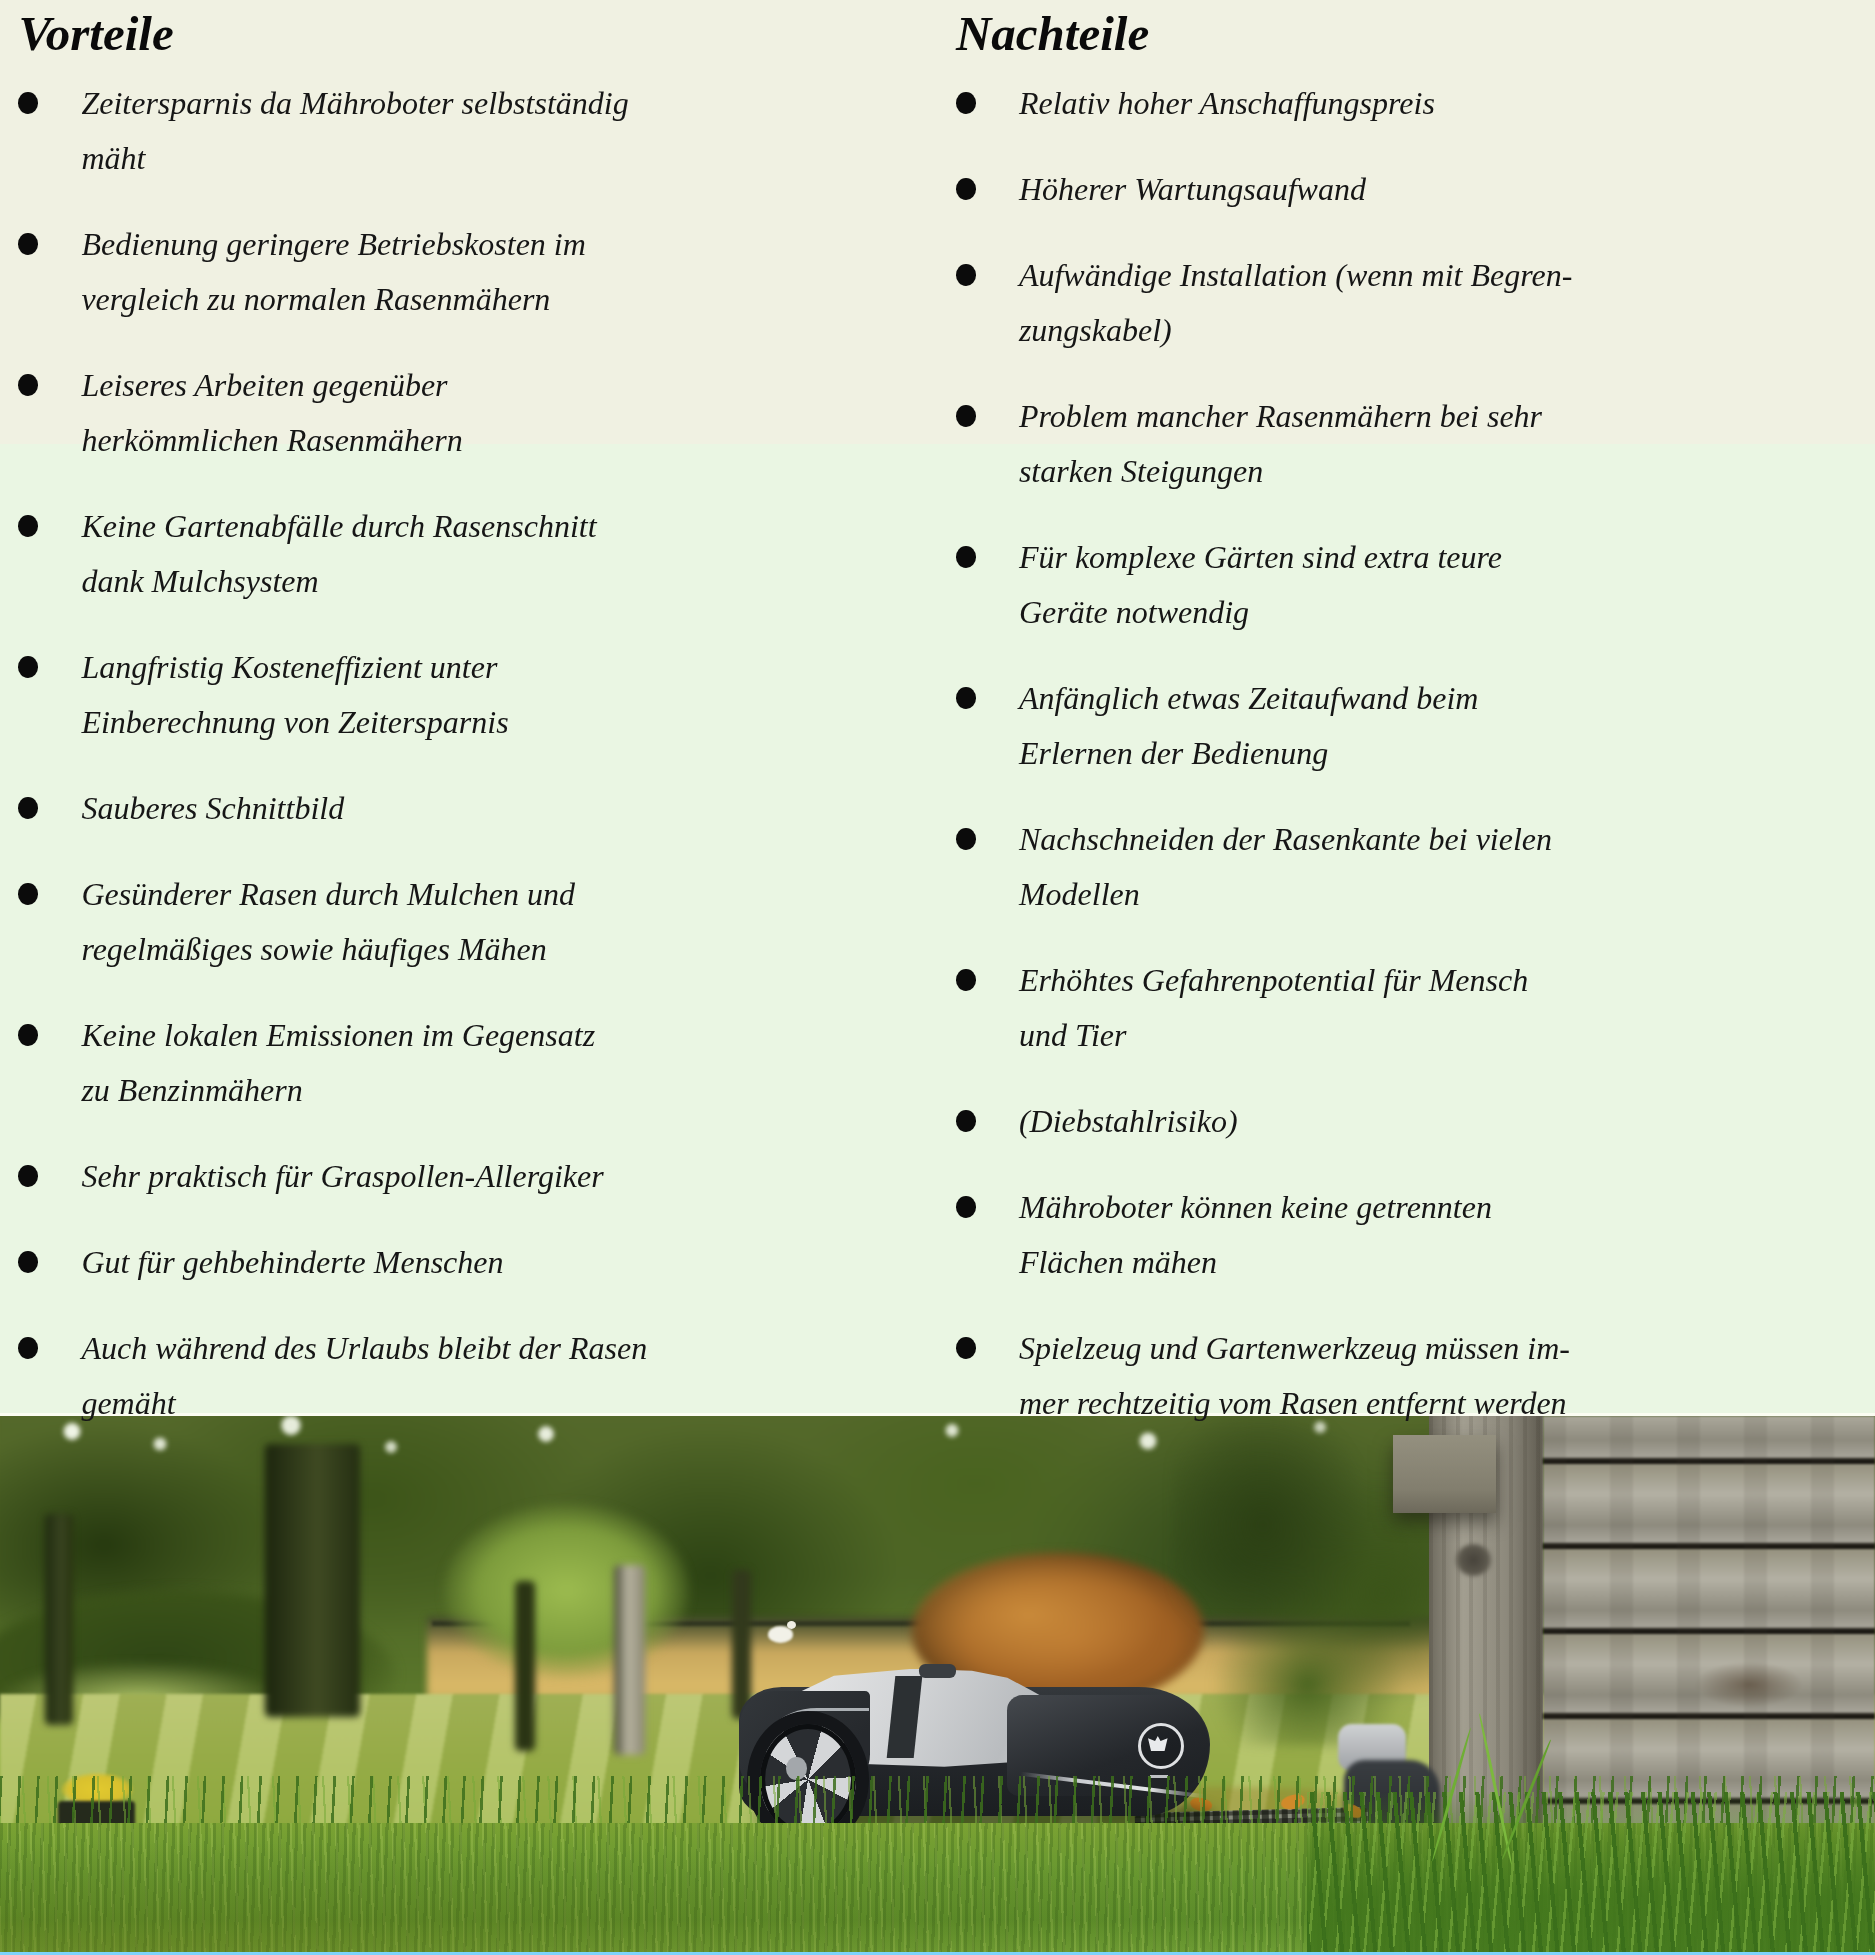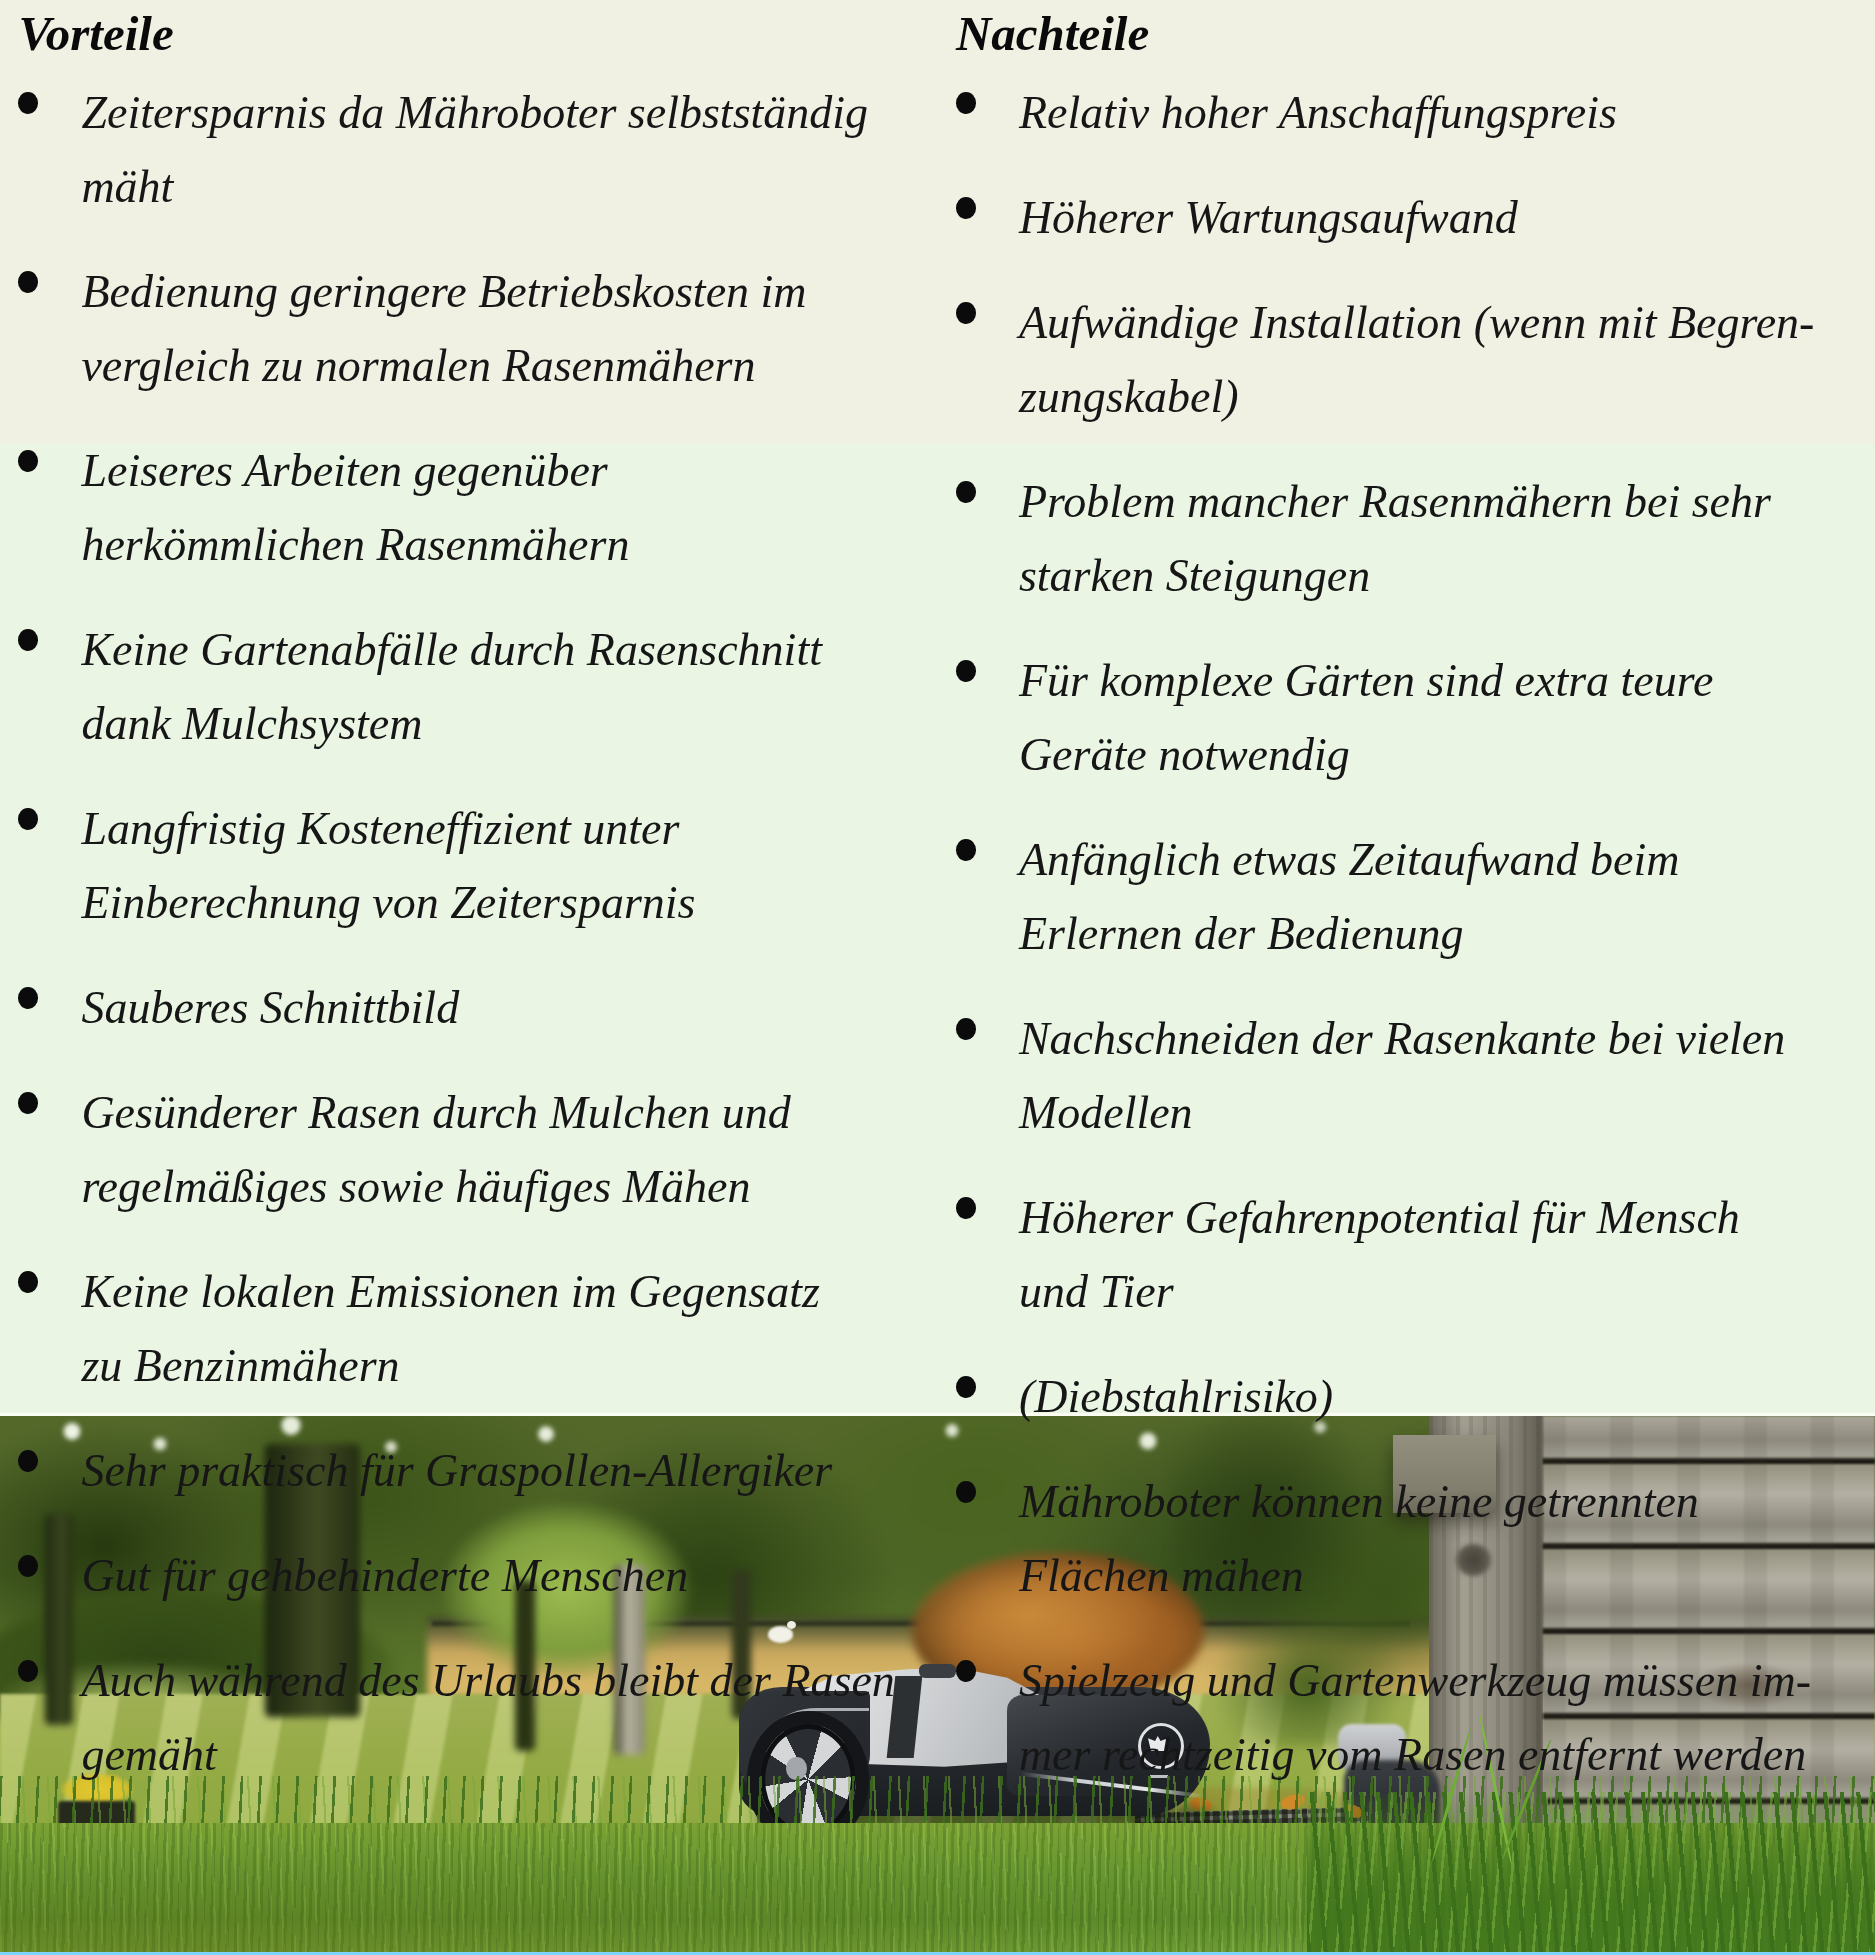--- a/index.html
+++ b/index.html
@@ -9,21 +9,21 @@
   .bg-bottom{position:absolute;left:0;top:444px;width:100%;height:969px;background:#eaf6e3;}
   .bg-strip{position:absolute;left:0;top:1413px;width:100%;height:3.6px;background:#fbfdf2;}
 
   
   .list-section{position:absolute;left:0;top:0;width:100%;display:flex;z-index:5;}
   .column{width:50%;box-sizing:border-box;padding:5.1px 15.4px 0 15.4px;}
   .column h2{font-style:italic;font-weight:bold;font-size:49px;line-height:58px;
              margin:0 0 13.4px 3.1px;color:#0a0a0a;}
   .column ul{list-style:none;margin:0;padding:0;}
   .column li{position:relative;padding-left:66px;margin-bottom:31px;
-             font-style:italic;font-size:46px;line-height:74px;color:#161616;
+             font-style:italic;font-size:32px;line-height:55px;color:#161616;
              white-space:pre-line;}
   .bullet{position:absolute;left:3.1px;top:16px;width:19.6px;height:21.6px;border-radius:50%;
           background:#0b0b0b;}
 
   
   .photo{position:absolute;left:0;top:1416px;width:1875px;height:536px;overflow:hidden;
          background:#8fae3e;z-index:3;}
   .photo div{position:absolute;}
 
   .p-trees{left:-10.3px;top:-10.3px;width:1896px;height:309px;filter:blur(4.6px);
@@ -215,21 +215,21 @@
         <li><span class="bullet"></span><span>Aufwändige Installation (wenn mit Begren-
 zungskabel)</span></li>
         <li><span class="bullet"></span><span>Problem mancher Rasenmähern bei sehr
 starken Steigungen</span></li>
         <li><span class="bullet"></span><span>Für komplexe Gärten sind extra teure
 Geräte notwendig</span></li>
         <li><span class="bullet"></span><span>Anfänglich etwas Zeitaufwand beim
 Erlernen der Bedienung</span></li>
         <li><span class="bullet"></span><span>Nachschneiden der Rasenkante bei vielen
 Modellen</span></li>
-        <li><span class="bullet"></span><span>Höherer Gefahrenpotential für Mensch
+        <li><span class="bullet"></span><span>Erhöhtes Gefahrenpotential für Mensch
 und Tier</span></li>
         <li><span class="bullet"></span><span>(Diebstahlrisiko)</span></li>
         <li><span class="bullet"></span><span>Mähroboter können keine getrennten
 Flächen mähen</span></li>
         <li><span class="bullet"></span><span>Spielzeug und Gartenwerkzeug müssen im-
 mer rechtzeitig vom Rasen entfernt werden</span></li>
       </ul>
     </section>
   </div>
 

